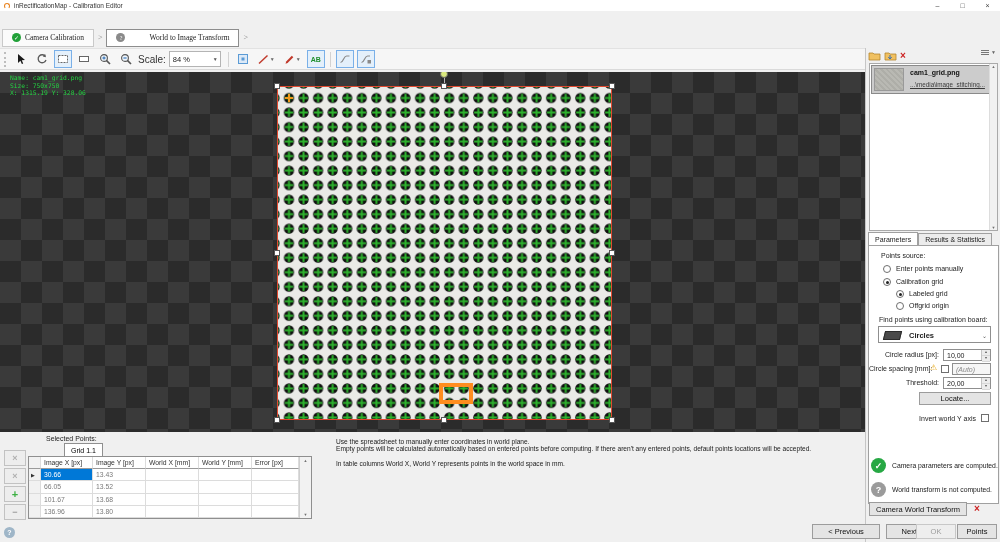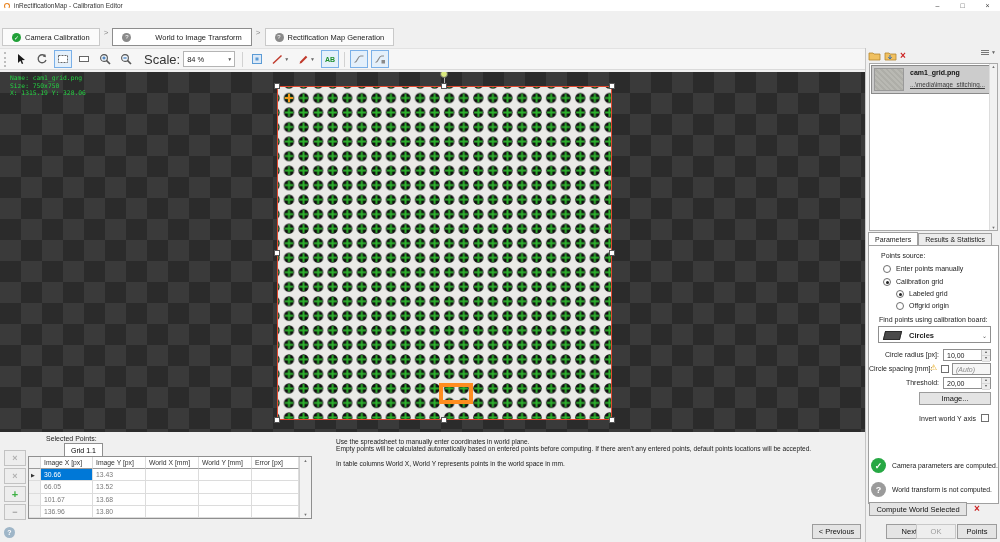--- a/index.html
+++ b/index.html
@@ -10,36 +10,36 @@
   
   .titlebar { position:absolute; left:0; top:0; width:1000px; height:11px; background:#ffffff; display:flex; align-items:center; }
   .app-icon { width:6px; height:6px; margin-left:4px; border-radius:50%; border:1.5px solid #e8821e; border-bottom-color:transparent; }
   .titlebar-text { font-size:6.5px; color:#333; margin-left:4px; white-space:nowrap; }
   .win-controls { position:absolute; right:0; top:0; height:11px; display:flex; }
   .win-btn { width:25px; height:11px; font-size:7px; color:#444; display:flex; align-items:center; justify-content:center; }
 
   .page-title { position:absolute; left:8px; top:11px; font-size:13px; font-weight:600; color:#1b1b1b; white-space:nowrap; }
 
   
-  .wizard { position:absolute; left:2px; top:28px; height:19px; display:flex; gap:4px; }
+  .wizard { position:absolute; left:2px; top:28px; height:19px; display:flex; align-items:center; gap:4px;font-family:Liberation Serif, serif; }
   .wtab { height:18px; display:flex; align-items:center; gap:4px; padding:0 9px; background:#fbfbfb; border:1px solid #c9c9c9; font-size:7.5px; color:#222; white-space:nowrap; }
   .wtab.active { background:#ffffff; border-color:#8d8d8d;gap:24px; }
   .wstatus { width:9px; height:9px; border-radius:50%; color:#fff; font-size:6px; display:flex; align-items:center; justify-content:center; flex:0 0 auto; }
   .wstatus.ok { background:#21a038; }
   .wstatus.q { background:#8a8a8a; }
   .wsep { font-size:8px; color:#8a8a8a; }
 
   
   .toolbar { position:absolute; left:0; top:48px; width:865px; height:22px; background:#f6f6f6; border-top:1px solid #e2e2e2; border-bottom:1px solid #dadada; display:flex; align-items:center; gap:3px; padding-left:4px; }
   .grip { width:3px; height:15px; border-left:2px dotted #bdbdbd; margin-right:2px; }
   .tbtn { width:18px; height:18px; display:flex; align-items:center; justify-content:center; border:1px solid transparent; }
   .tbtn.active { border-color:#7ab0e8; background:#e4f0fb; }
   .tbtn-wide { display:flex; align-items:center; gap:1px; height:18px; border:1px solid transparent; padding:0 2px; }
   .caret { font-size:5px; color:#666; }
-  .scale-label { font-size:13px; color:#333; margin-left:6px; }
+  .scale-label { font-size:10px; color:#333; margin-left:0; }
   .scale-combo { width:52px; height:16px; background:#fff; border:1px solid #b4b4b4; font-size:7.5px; color:#222; display:flex; align-items:center; padding-left:3px; position:relative; margin-right:2px; }
   .scale-combo .dd { position:absolute; right:2px; font-size:5px; color:#555; }
   .vsep { width:1px; height:15px; background:#d2d2d2; margin:0 2px; }
   .ab-text { font-size:7px; font-weight:bold; color:#1e8f2e; letter-spacing:0; }
 
   
   .viewer { position:absolute; left:0; top:72px; width:865px; height:360px;
     background-color:#3a3a3a;
     background-image:
       linear-gradient(45deg,#2b2b2b 25%,transparent 25%,transparent 75%,#2b2b2b 75%),
@@ -110,21 +110,21 @@
   .pc.head { color:#333; border-bottom:1px solid #9a9a9a; }
   .pc.marker { background:#f1f1f1; color:#333; font-size:5px; padding-left:2px; }
   .pc.sel { background:#0078d7; color:#fff; }
   .tbl-scroll { grid-column:7; grid-row:1 / -1; background:#f2f2f2; border-left:1px solid #cfcfcf; font-size:4px; color:#707070; display:flex; flex-direction:column; justify-content:space-between; align-items:center; padding:1px 0; }
   .help-block { position:absolute; left:336px; top:6px; font-size:6.6px; line-height:7.4px; color:#1a1a1a; white-space:nowrap; }
   .help-block .l3 { margin-top:7px; }
   .help-icon { position:absolute; left:4px; top:95px; width:11px; height:11px; border-radius:50%; background:#9fb6c8; color:#fff; font-size:7px; font-weight:bold; display:flex; align-items:center; justify-content:center; }
 
   
   .footer-btn { position:absolute; top:524px; height:15px; }
-  .fb-prev { left:812px; width:49px; }
+  .fb-prev { left:812px; width:68px; }
   .fb-next { left:886px; width:53px; }
   .fb-ok { left:916px; width:40px; }
   .fb-cancel { left:957px; width:40px; }
 </style>
 </head>
 <body>
 
 <div id="app">
 
   <div class="titlebar">
@@ -142,24 +142,20 @@
     <div class="wtab">
       <span class="wstatus ok">✓</span>
       <span>Camera Calibration</span>
     </div>
     <span class="wsep">&gt;</span>
     <div class="wtab active">
       <span class="wstatus q">?</span>
       <span>World to Image Transform</span>
     </div>
     <span class="wsep">&gt;</span>
-    <div class="wtab">
-      <span class="wstatus q">?</span>
-      <span>Rectification Map Generation</span>
-    </div>
   </div>
 
   <div class="toolbar">
     <div class="grip"></div>
     <div class="tbtn">
       <svg width="12" height="12" viewBox="0 0 12 12">
           <path d="M3 1 L3 10 L5.4 7.8 L6.9 11 L8.2 10.4 L6.8 7.3 L10 7 Z" fill="#1a1a1a"></path>
         </svg>
     </div>
     <div class="tbtn">
@@ -351,35 +347,35 @@
 
       <div class="pb-label" style="left:0;top:133px;width:70px;text-align:right;">Threshold:</div>
       <div class="valbox" style="left:74px;top:131px;width:48px;">
         <span>20,00</span>
         <span class="spin">
             <b>▲</b>
             <b>▼</b>
           </span>
       </div>
 
-      <div class="btn locate-btn">Image...</div>
+      <div class="btn locate-btn">Locate...</div>
 
       <div class="pb-label" style="left:0;top:169px;width:107px;text-align:right;">Invert world Y axis</div>
       <div class="cbx" style="left:112px;top:168px;"></div>
     </div>
 
     <div class="status-row" style="top:410px;">
       <div class="scircle ok">✓</div>
       <div class="status-text">Camera parameters are computed.</div>
     </div>
     <div class="status-row" style="top:434px;">
       <div class="scircle q">?</div>
       <div class="status-text">World transform is not computed.</div>
     </div>
-    <div class="btn compute-btn">Compute World Selected</div>
+    <div class="btn compute-btn">Camera World Transform</div>
     <div class="compute-x">×</div>
   </div>
 
   <div class="bottom">
     <div class="sel-points-label">Selected Points:</div>
 
     <div class="side-btn side-x" style="top:18px;">×</div>
     <div class="side-btn side-x" style="top:36px;">×</div>
     <div class="side-btn side-plus" style="top:54px;">+</div>
     <div class="side-btn side-minus" style="top:72px;">−</div>

